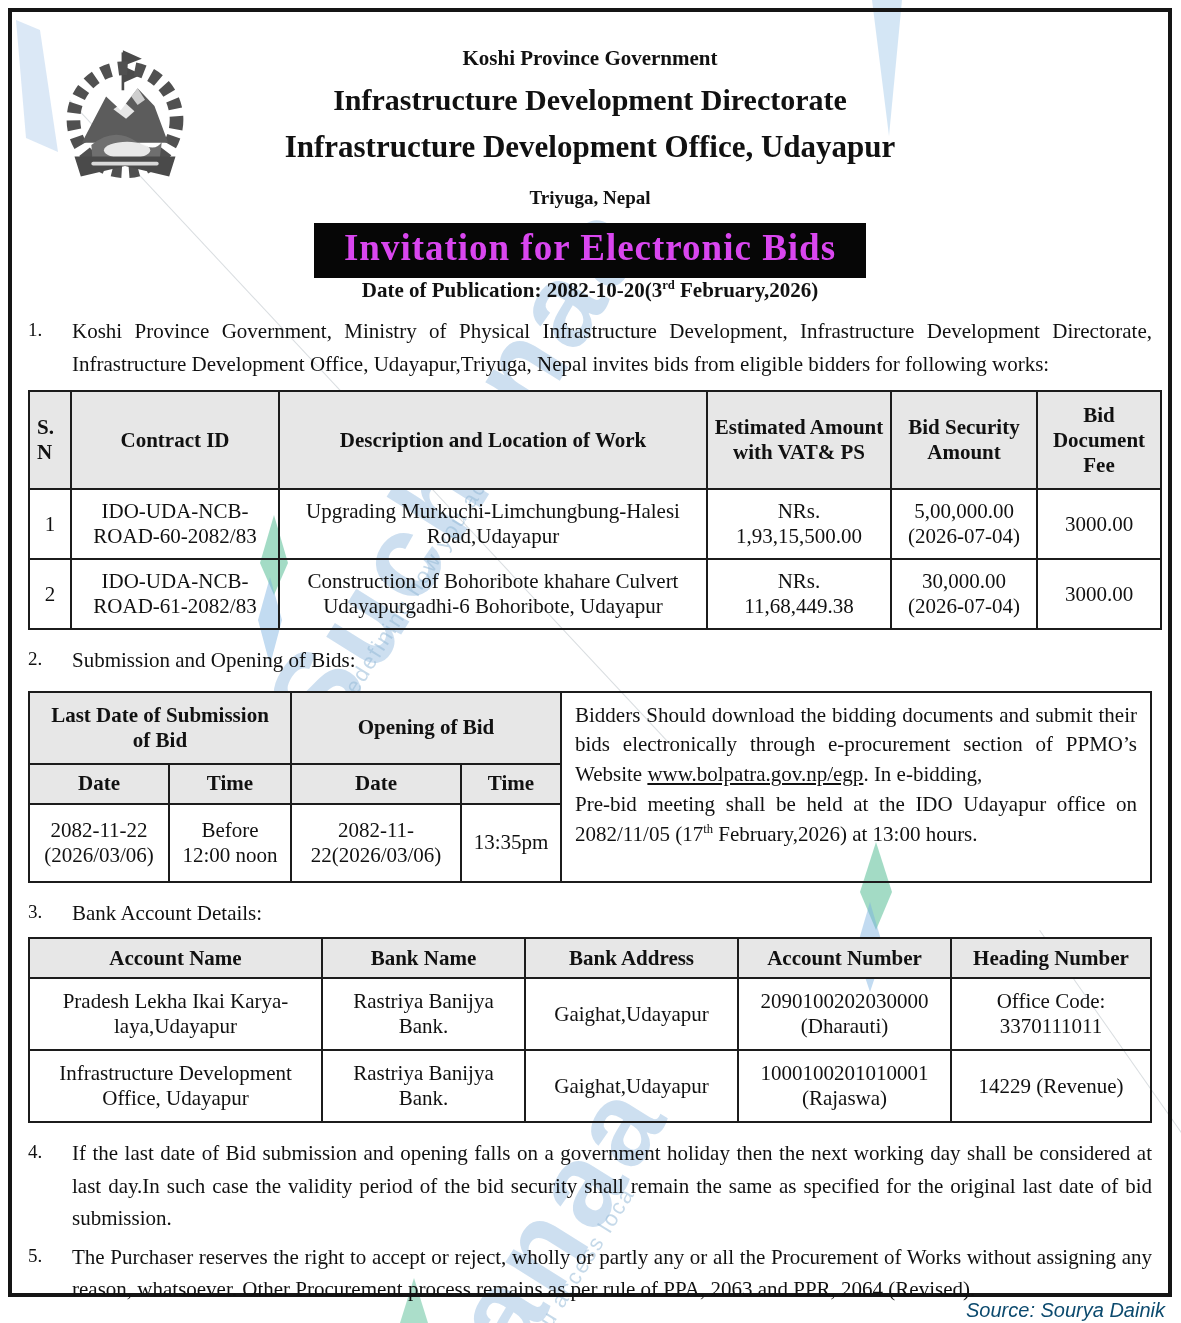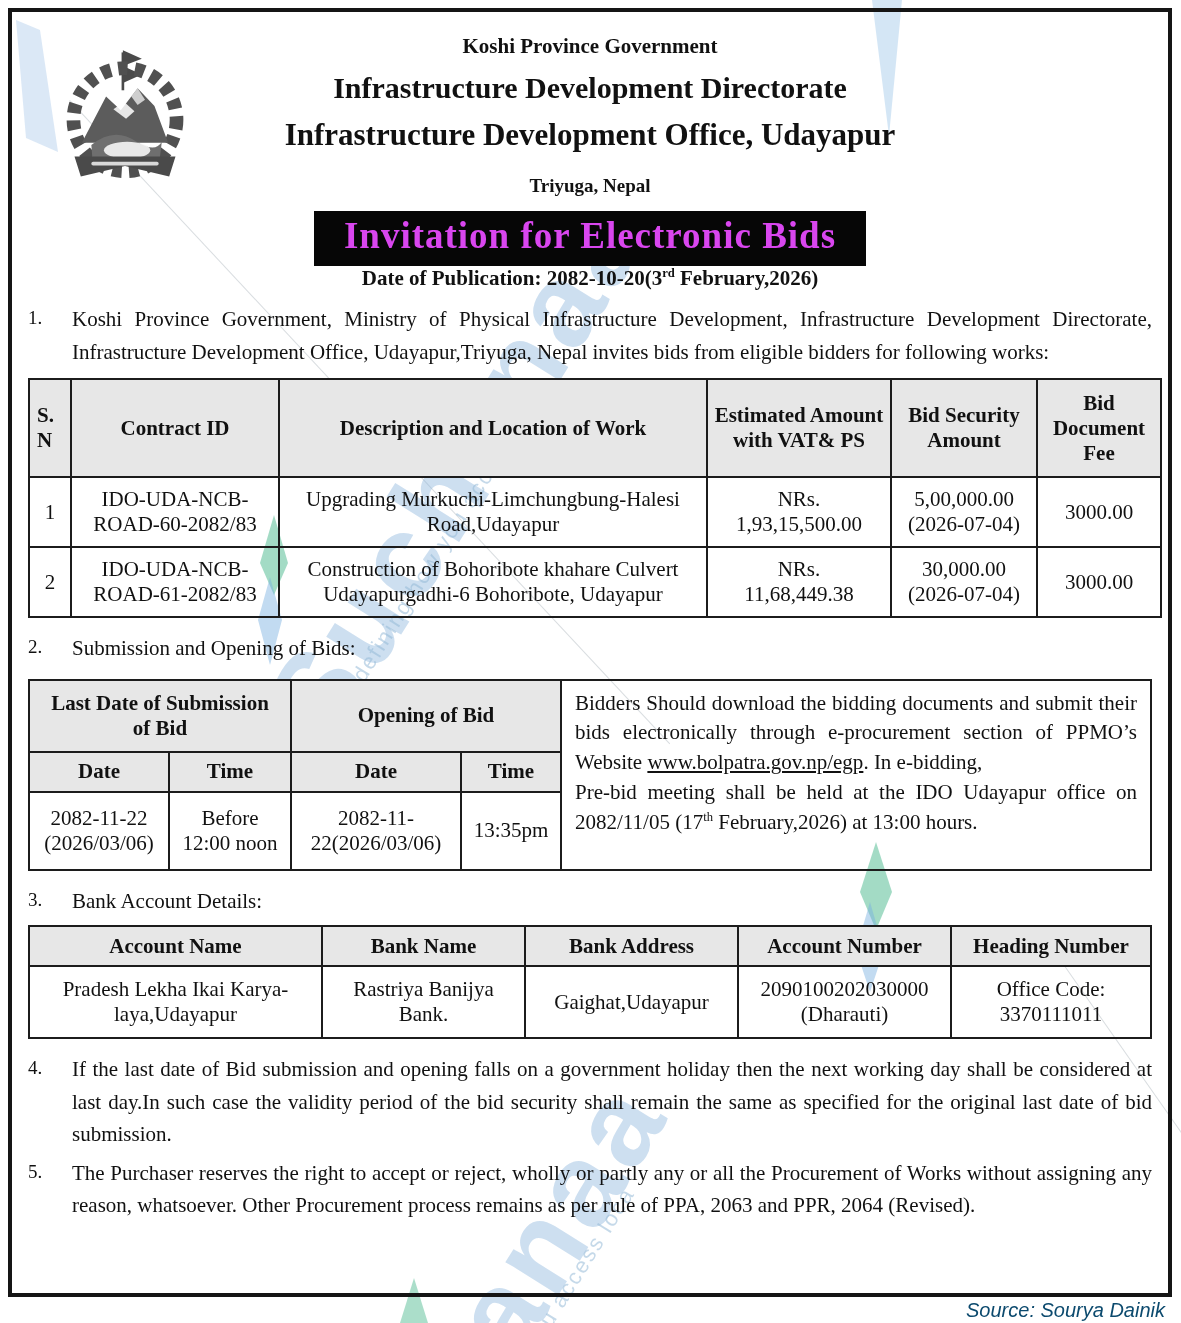--- a/index.html
+++ b/index.html
@@ -23,21 +23,21 @@
   }
   .wm-tag1 { left:330px; top:700px; transform:rotate(-58deg); }
   .wm-tag2 { left:420px; top:1500px; transform:rotate(-58deg); }
   .wm-shape { position:absolute; }
   .diag { position:absolute; height:1px; background:rgba(120,132,145,0.28); transform-origin:0 0; }
   .diag1 { left:70px; top:100px; width:880px; transform:rotate(47deg); }
   .diag2 { left:1040px; top:930px; width:420px; transform:rotate(55deg); }
   
   .doc {
     position:absolute; left:8px; top:8px; width:1164px; height:1289px;
-    border:4px solid #151515; box-sizing:border-box; padding:8px 16px 0 16px;
+    border:4px solid #151515; box-sizing:border-box; padding:20px 16px 0 16px;
     z-index:1;
   }
   .logo { position:absolute; left:44px; top:32px; width:138px; height:142px; }
   .hdr { text-align:center; }
   .h-line1 { font-size:21px; font-weight:bold; margin-top:14px; }
   .h-line2 { font-size:27px; font-weight:bold; margin-top:12px; }
   .h-line3 { font-size:30px; font-weight:bold; margin-top:12px; }
   .h-line4 { font-size:31px; font-weight:bold; margin-top:12px; }
   .h-line5 { font-size:19px; font-weight:bold; margin-top:22px; }
   .banner-wrap { text-align:center; margin-top:14px; }
@@ -267,20 +267,30 @@
           <td>Pradesh Lekha Ikai Karya-
 laya,Udayapur</td>
           <td>Rastriya Banijya
 Bank.</td>
           <td>Gaighat,Udayapur</td>
           <td>2090100202030000
 (Dharauti)</td>
           <td>Office Code:
 3370111011</td>
         </tr>
+        <tr>
+          <td>Infrastructure Development
+Office, Udayapur</td>
+          <td>Rastriya Banijya
+Bank.</td>
+          <td>Gaighat,Udayapur</td>
+          <td>1000100201010001
+(Rajaswa)</td>
+          <td>14229 (Revenue)</td>
+        </tr>
       </tbody>
     </table>
 
     <div class="item" style="margin-top:14px;">
       <div class="num">4.</div>
       <div class="txt">If the last date of Bid submission and opening falls on a government holiday then the next working day shall be considered at last day.In such case the validity period of the bid security shall remain the same as specified for the original last date of bid submission.</div>
     </div>
 
     <div class="item" style="margin-top:6px;">
       <div class="num">5.</div>

